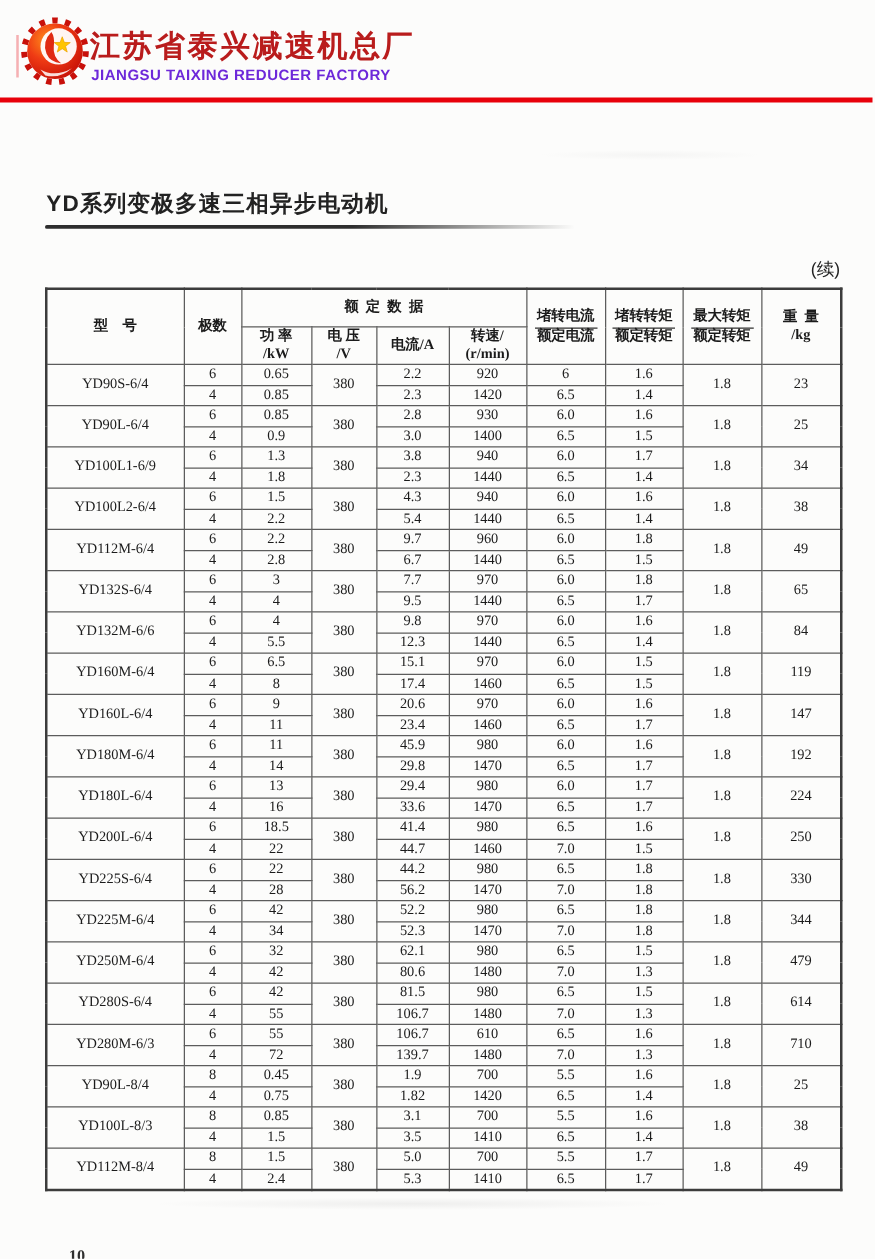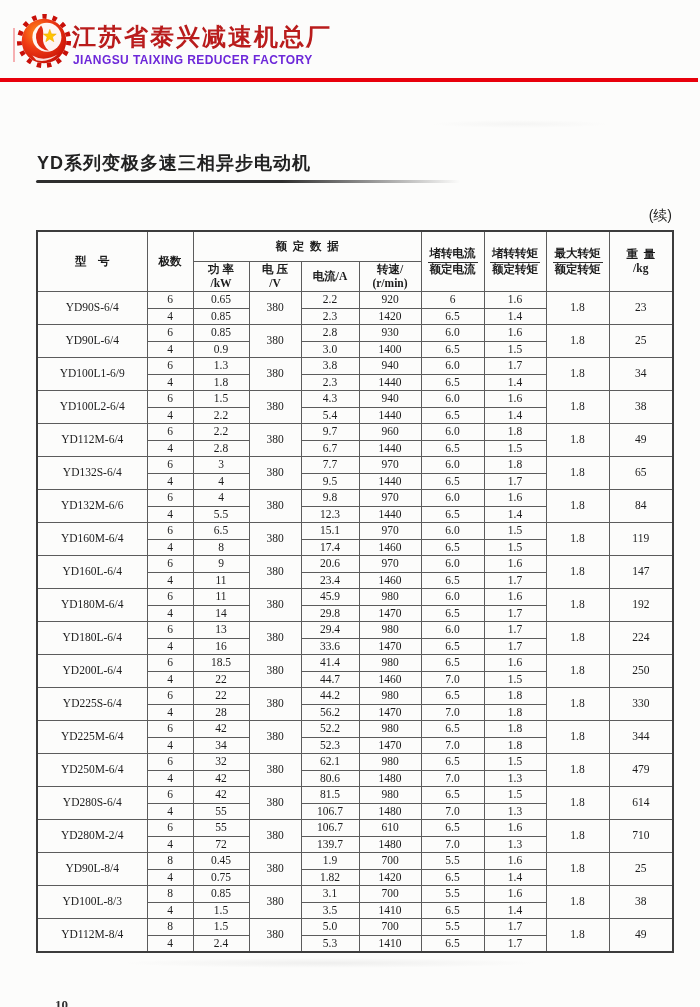--- a/index.html
+++ b/index.html
@@ -460,21 +460,21 @@
       </tr>
       <tr>
         <td>4</td>
         <td>55</td>
         <td>106.7</td>
         <td>1480</td>
         <td>7.0</td>
         <td>1.3</td>
       </tr>
       <tr>
-        <td rowspan="2">YD280M-2/4</td>
+        <td rowspan="2">YD280M-6/3</td>
         <td>6</td>
         <td>55</td>
         <td rowspan="2">380</td>
         <td>106.7</td>
         <td>610</td>
         <td>6.5</td>
         <td>1.6</td>
         <td rowspan="2">1.8</td>
         <td rowspan="2">710</td>
       </tr>

